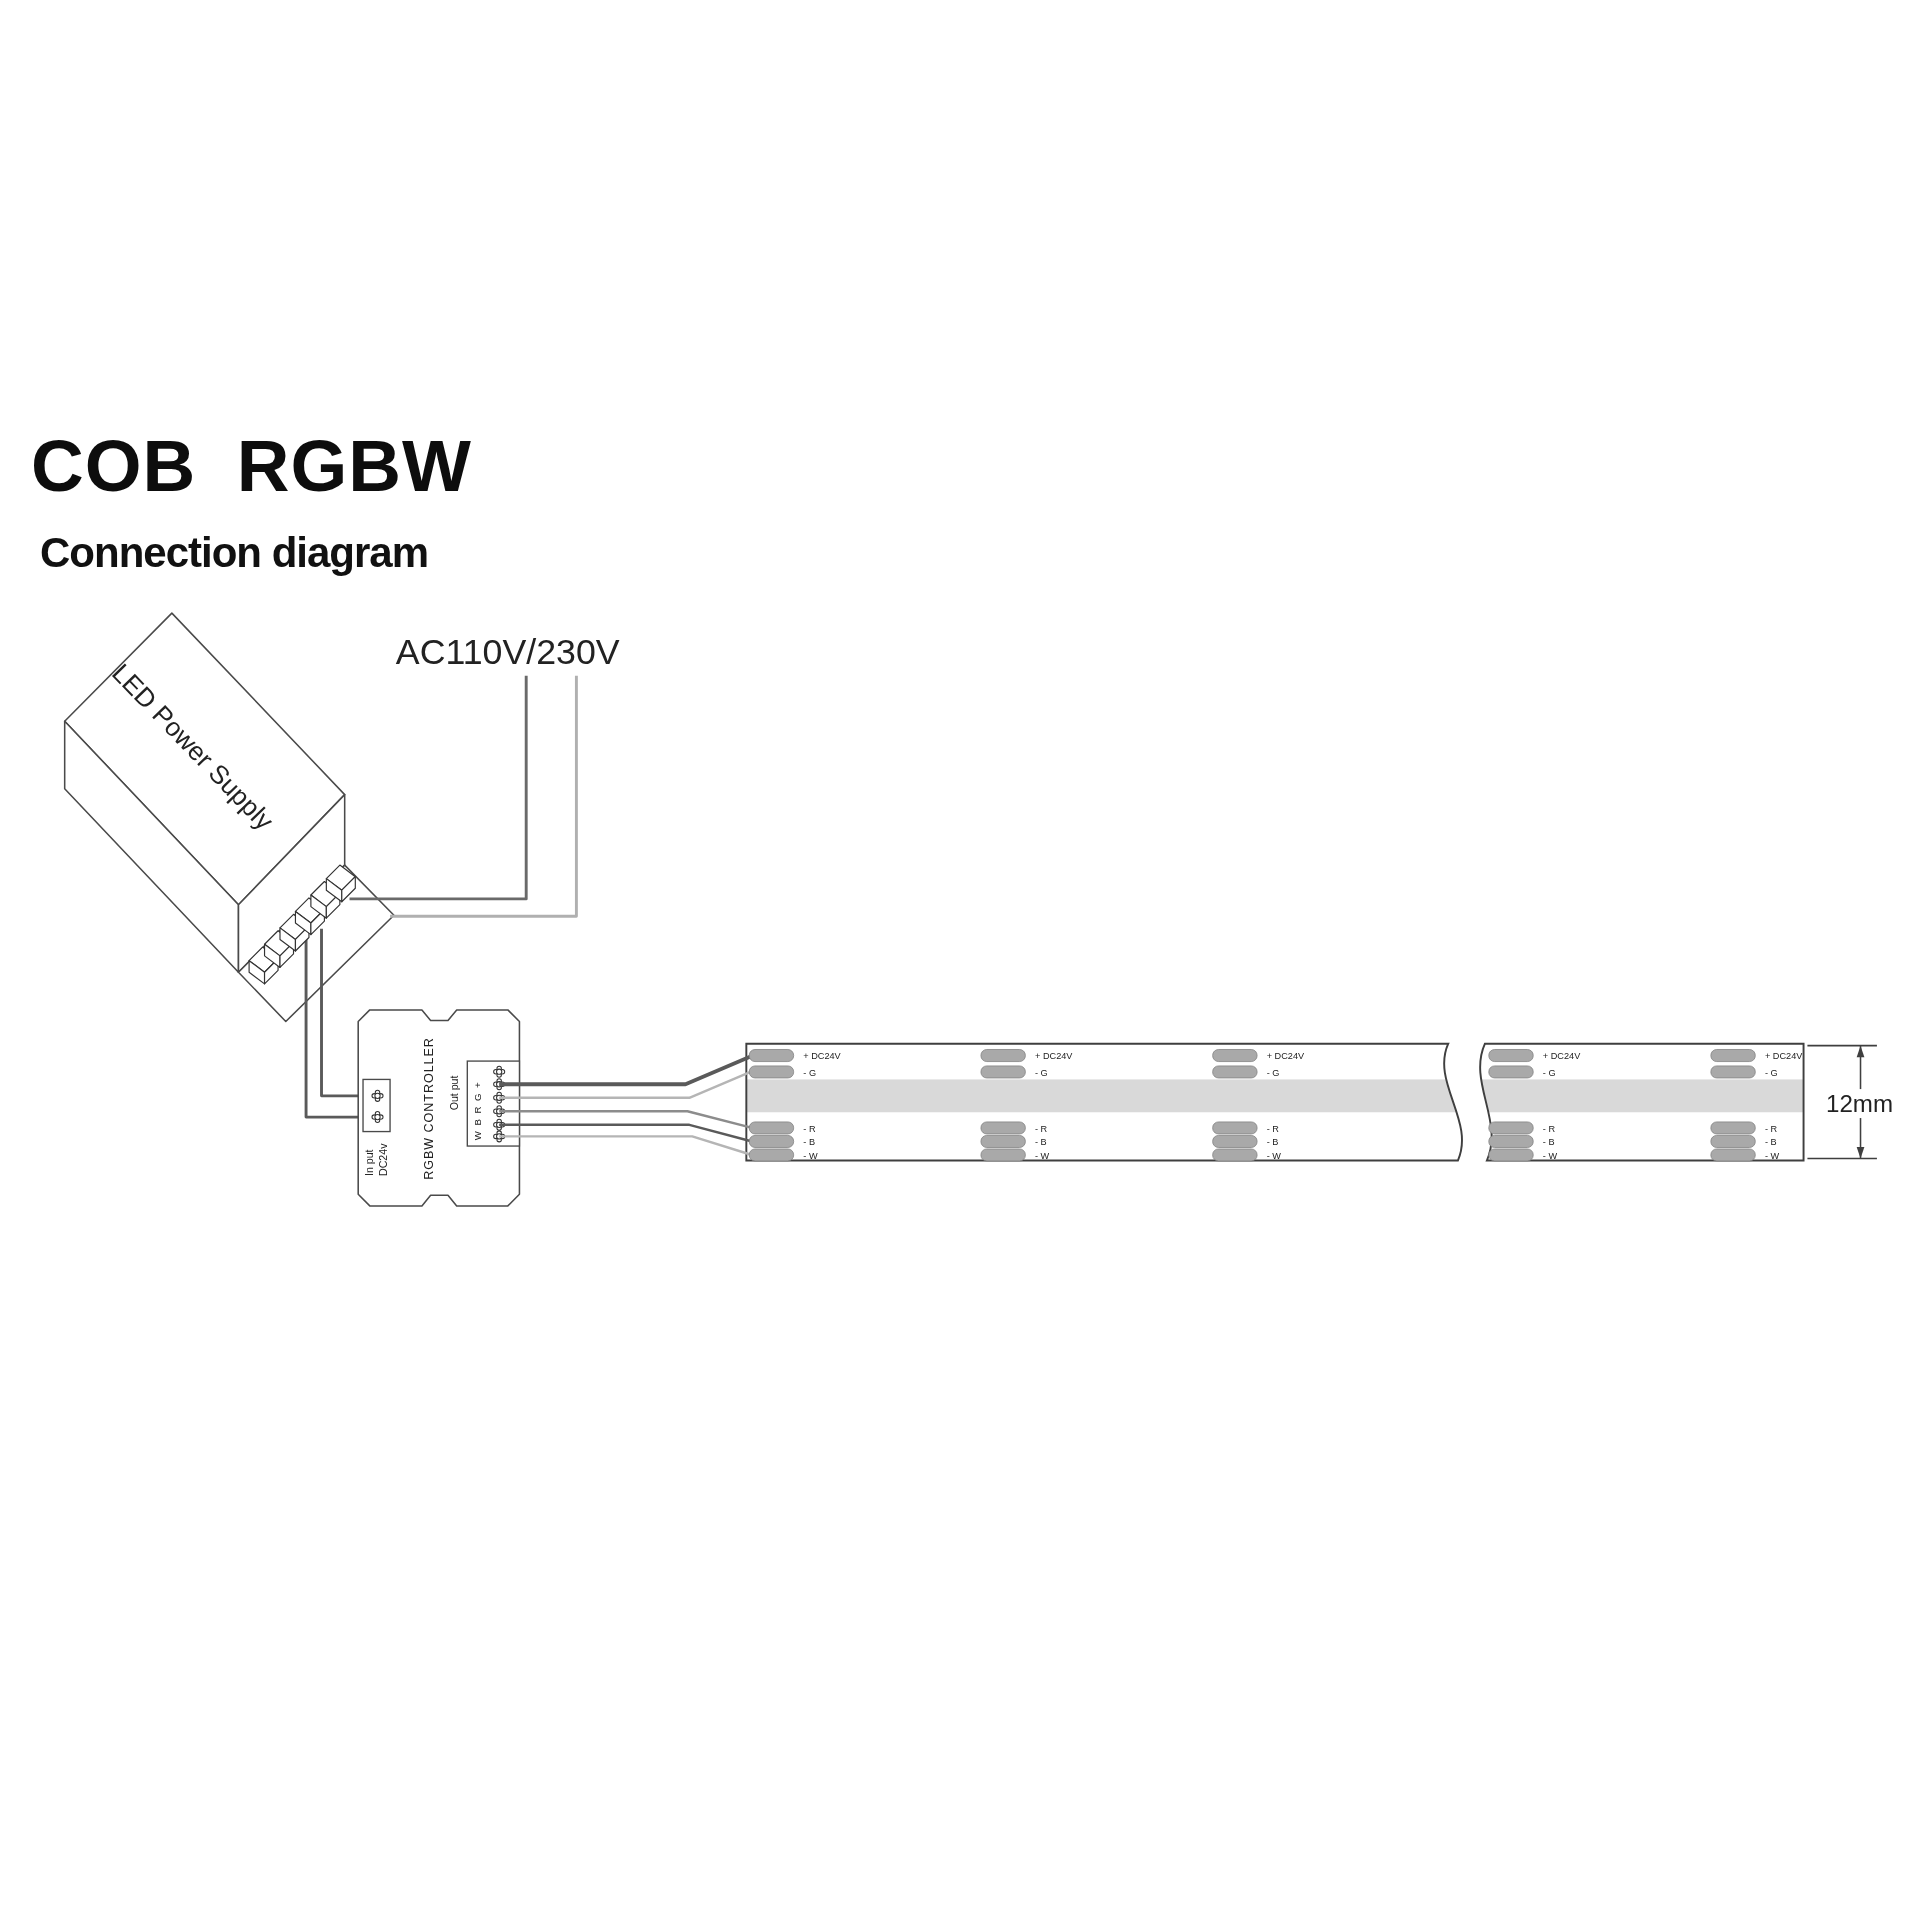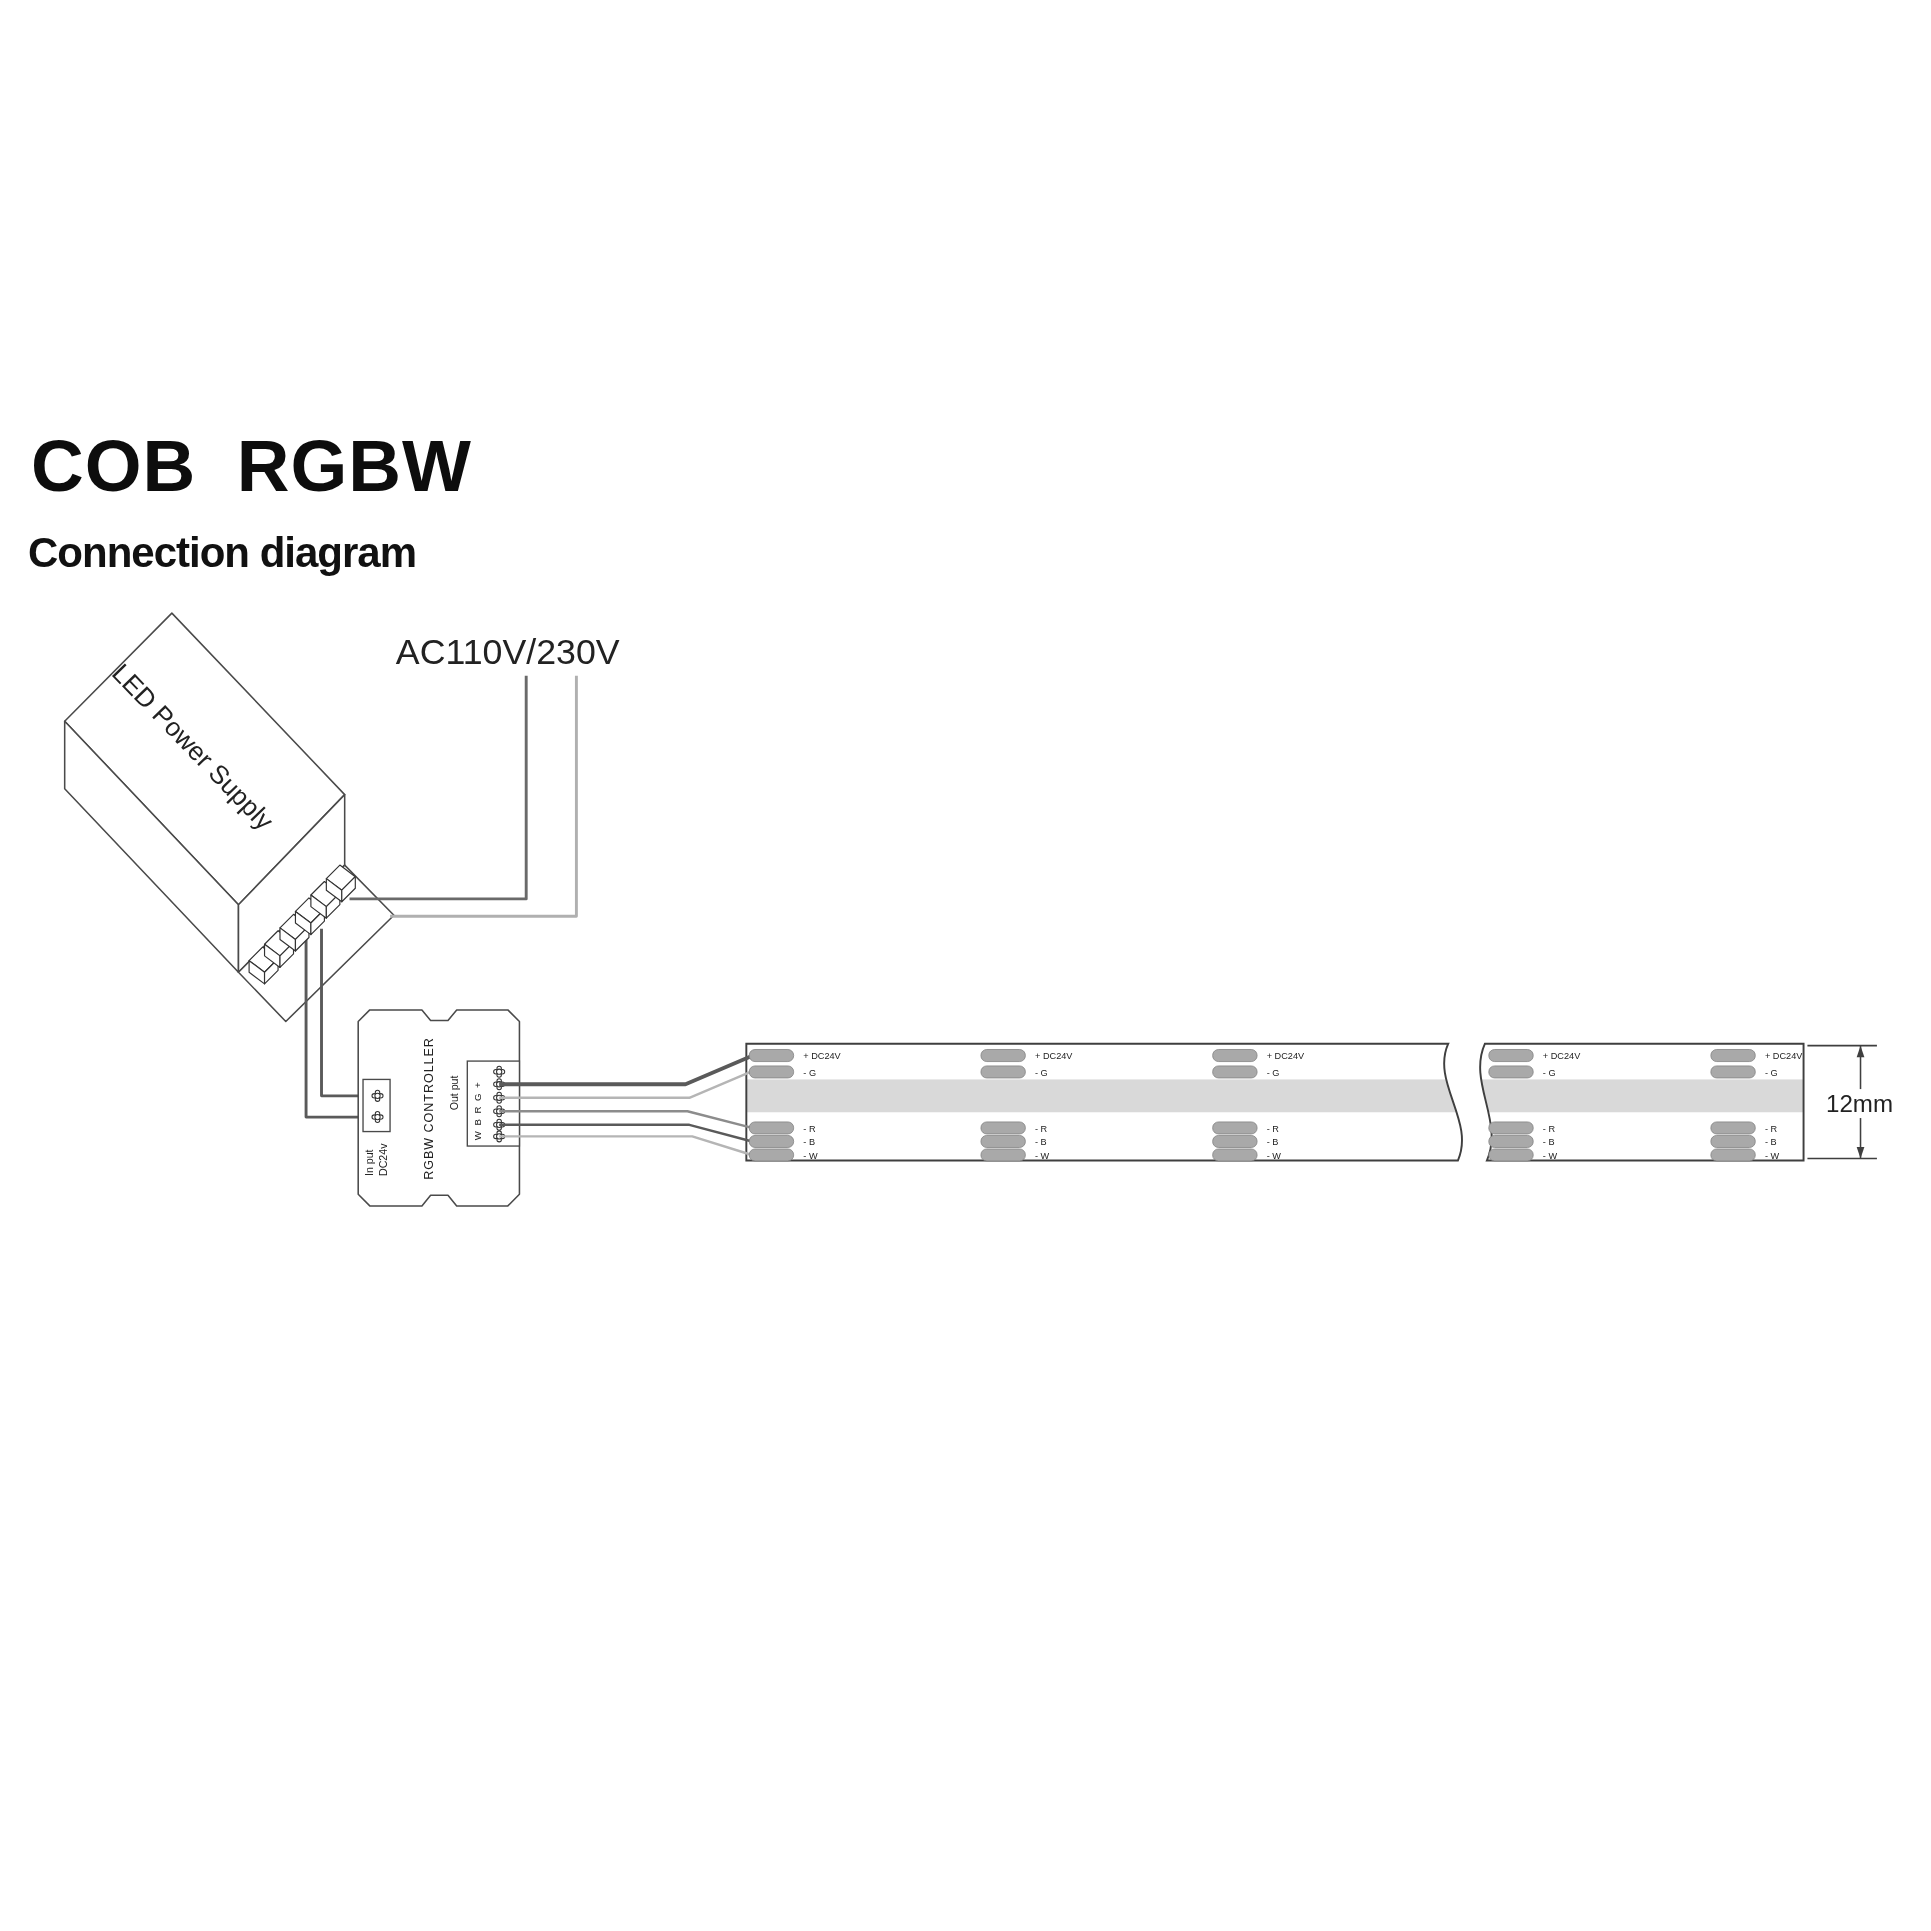--- a/index.html
+++ b/index.html
@@ -1,20 +1,20 @@
 <!DOCTYPE html>
 <html><head>
 <meta charset="utf-8">
 <style>
   html,body{margin:0;padding:0;background:#fff;}
   #page{position:relative;width:1931px;height:1931px;background:#ffffff;overflow:hidden;
         font-family:"Liberation Sans",sans-serif;}
   .title{position:absolute;left:31px;top:424px;font-size:73px;font-weight:bold;
          color:#0d0d0d;letter-spacing:1px;word-spacing:19.3px;}
-  .subtitle{position:absolute;left:28px;top:529px;font-size:42px;font-weight:bold;
+  .subtitle{position:absolute;left:40px;top:529px;font-size:42px;font-weight:bold;
             color:#111;letter-spacing:-1px;}
   svg{position:absolute;left:0;top:0;}
   svg text{font-family:"Liberation Sans",sans-serif;fill:#222;}
 </style>
 </head>
 <body>
 
 <div id="page">
 
   <div class="title">COB RGBW</div>

